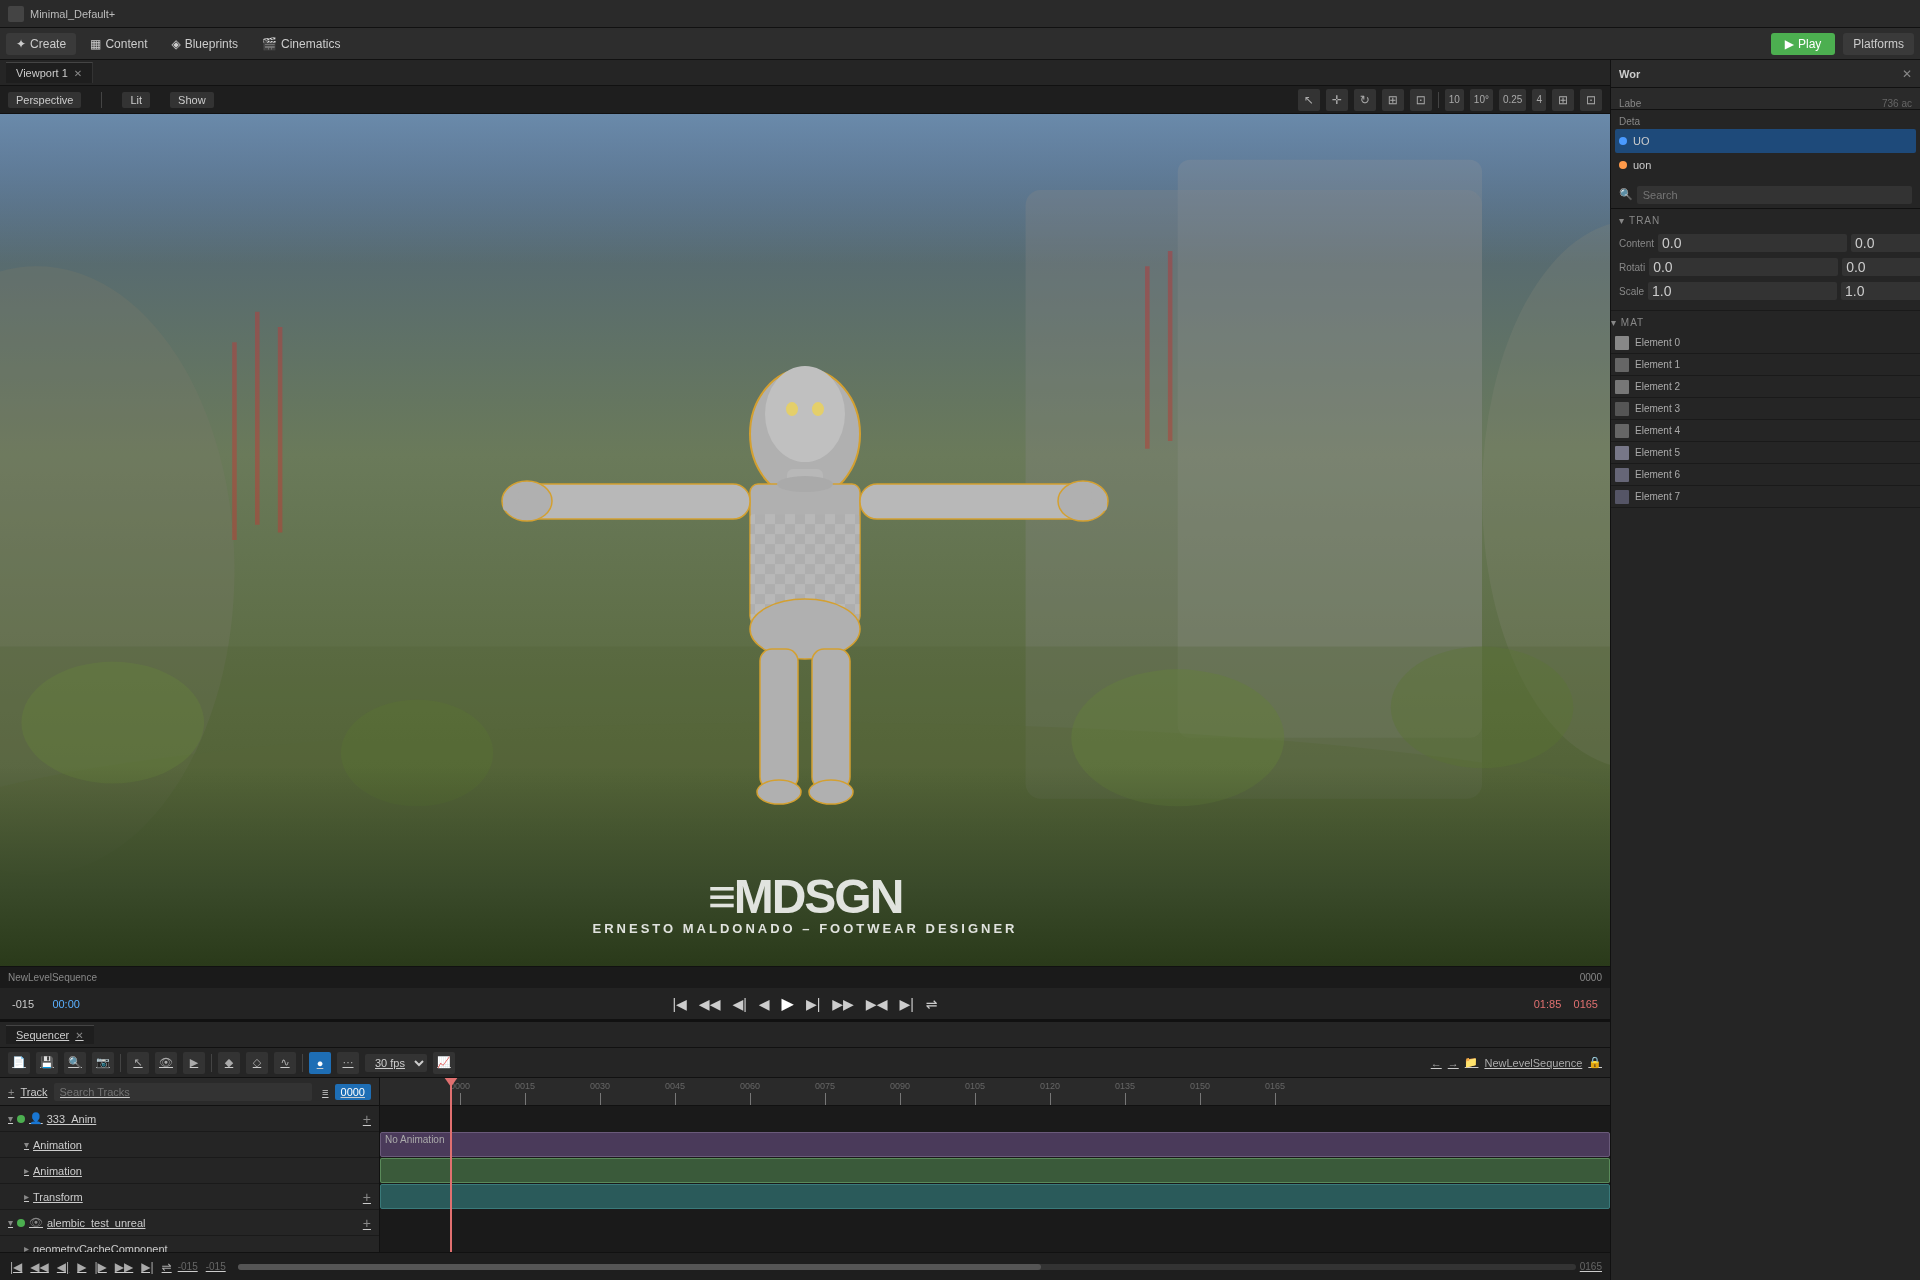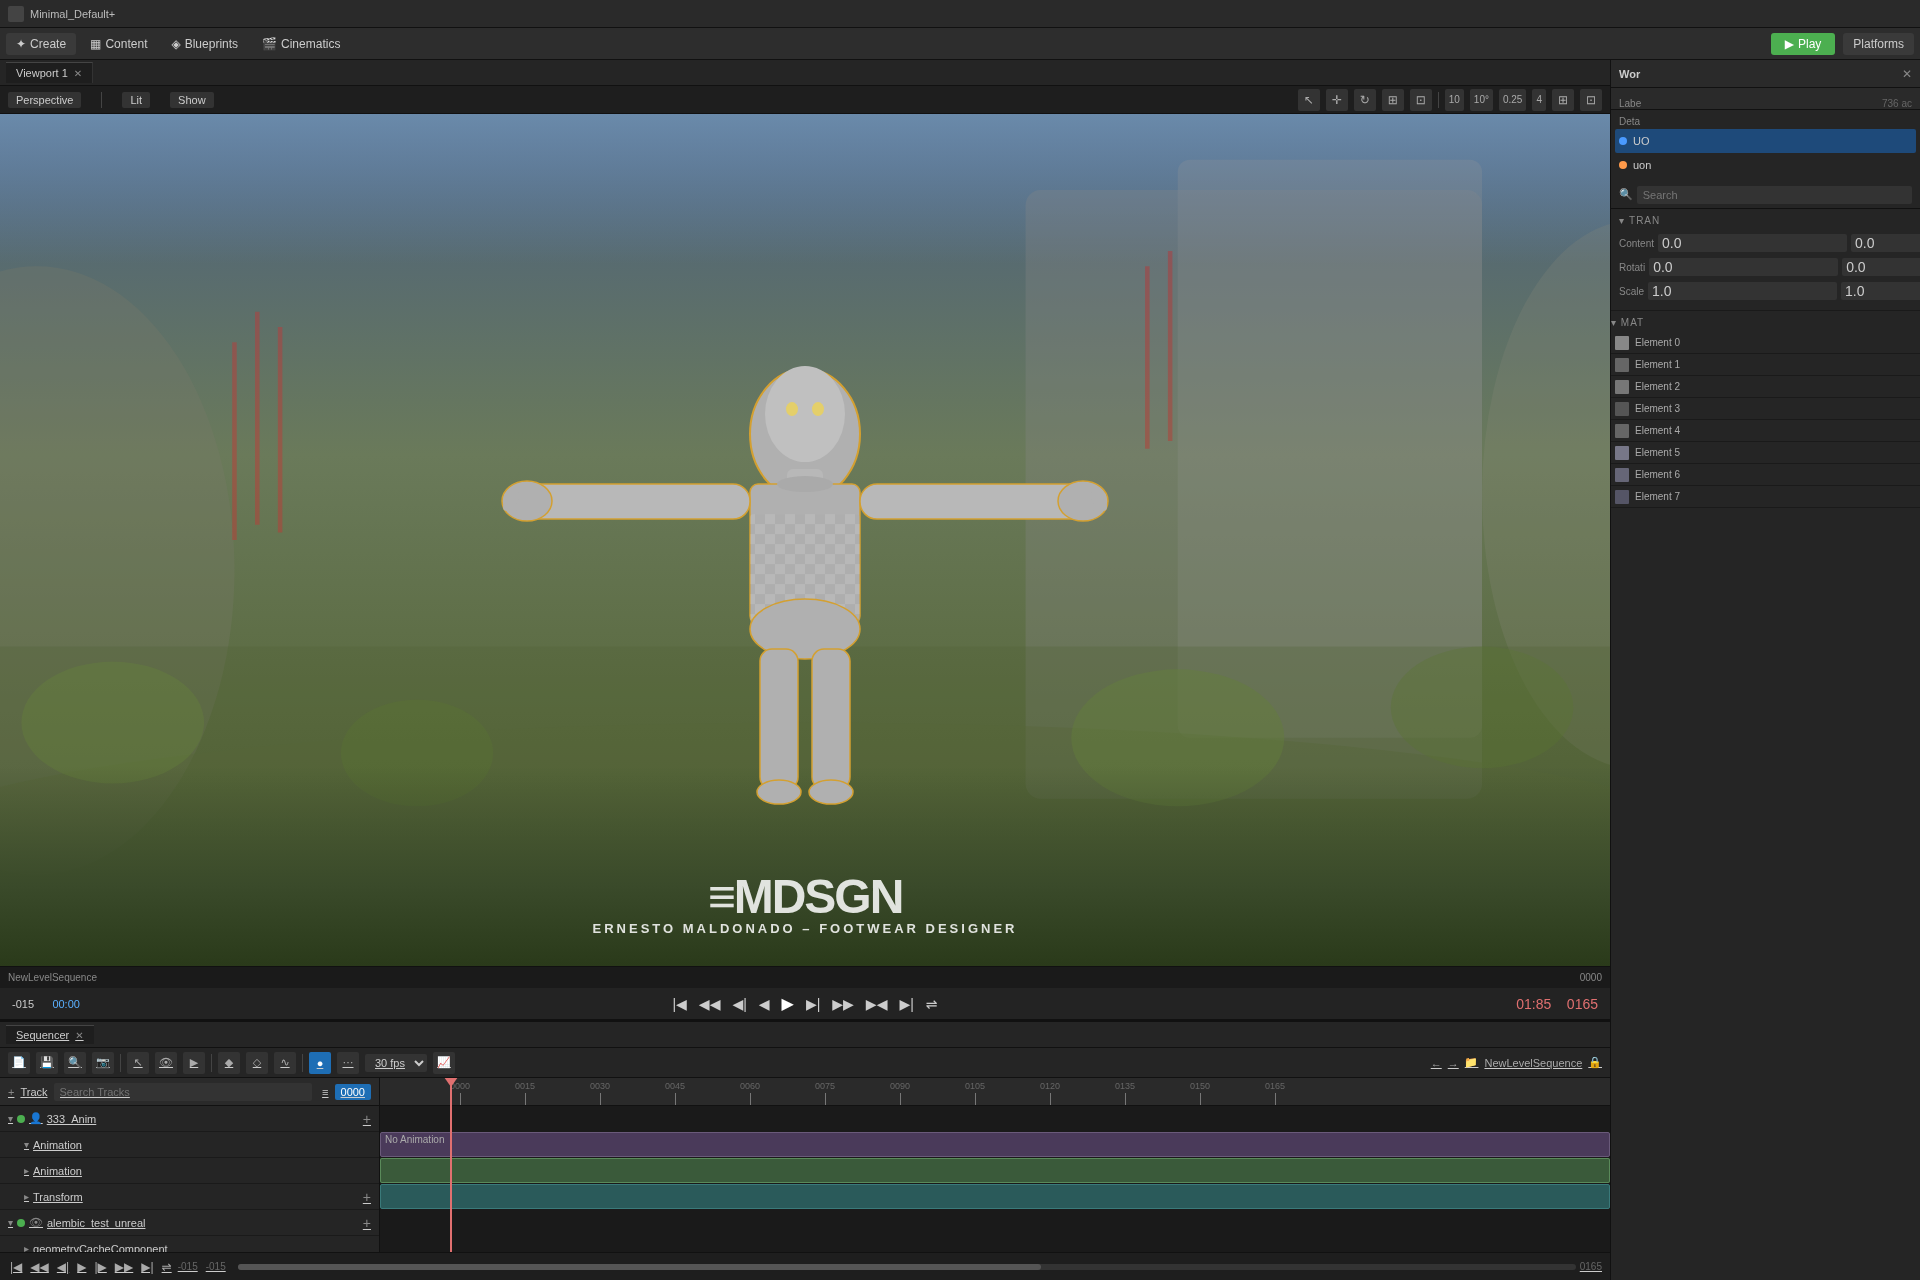--- a/index.html
+++ b/index.html
@@ -212,21 +212,21 @@
     .pb-time-left {
       position: absolute;
       left: 12px;
       color: #ccc;
       font-size: 11px;
     }
     .pb-time-right {
       position: absolute;
       right: 12px;
       color: #e07070;
-      font-size: 14px;
+      font-size: 11px;
     }
     .pb-btn {
       color: #ccc;
       font-size: 14px;
       cursor: pointer;
       padding: 2px 3px;
     }
     .pb-btn-play {
       color: #fff;
       font-size: 16px;

